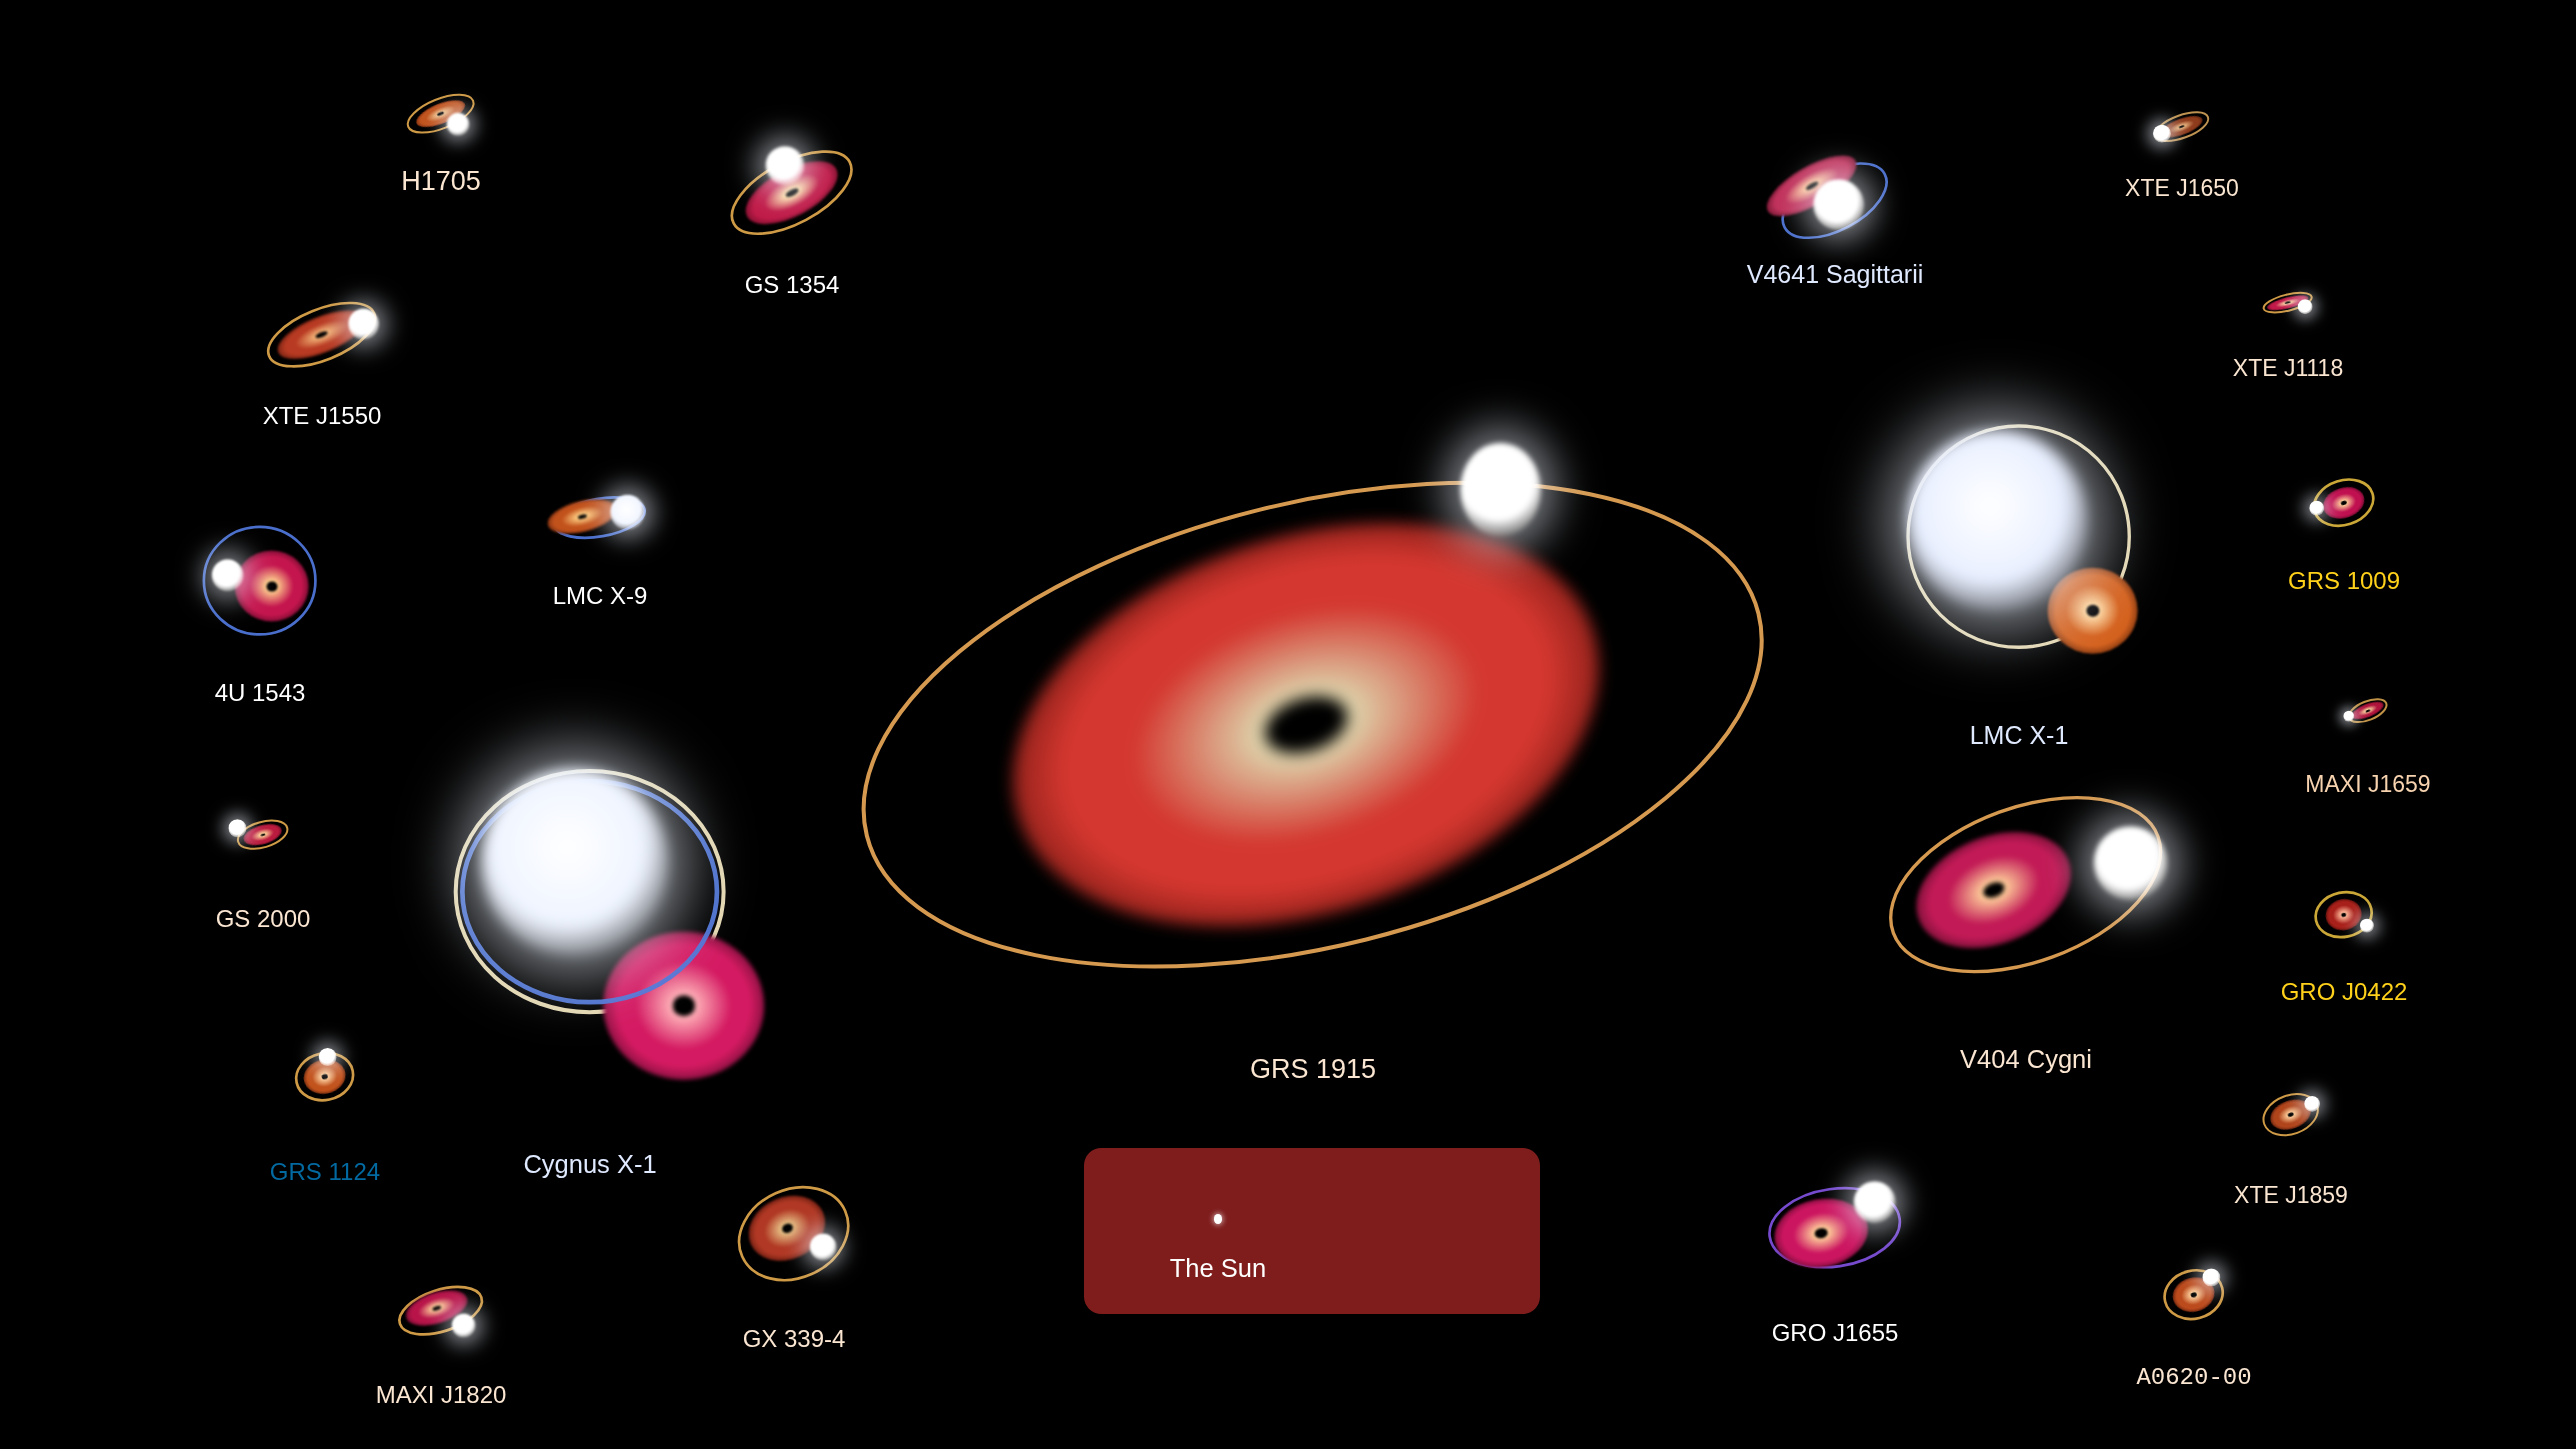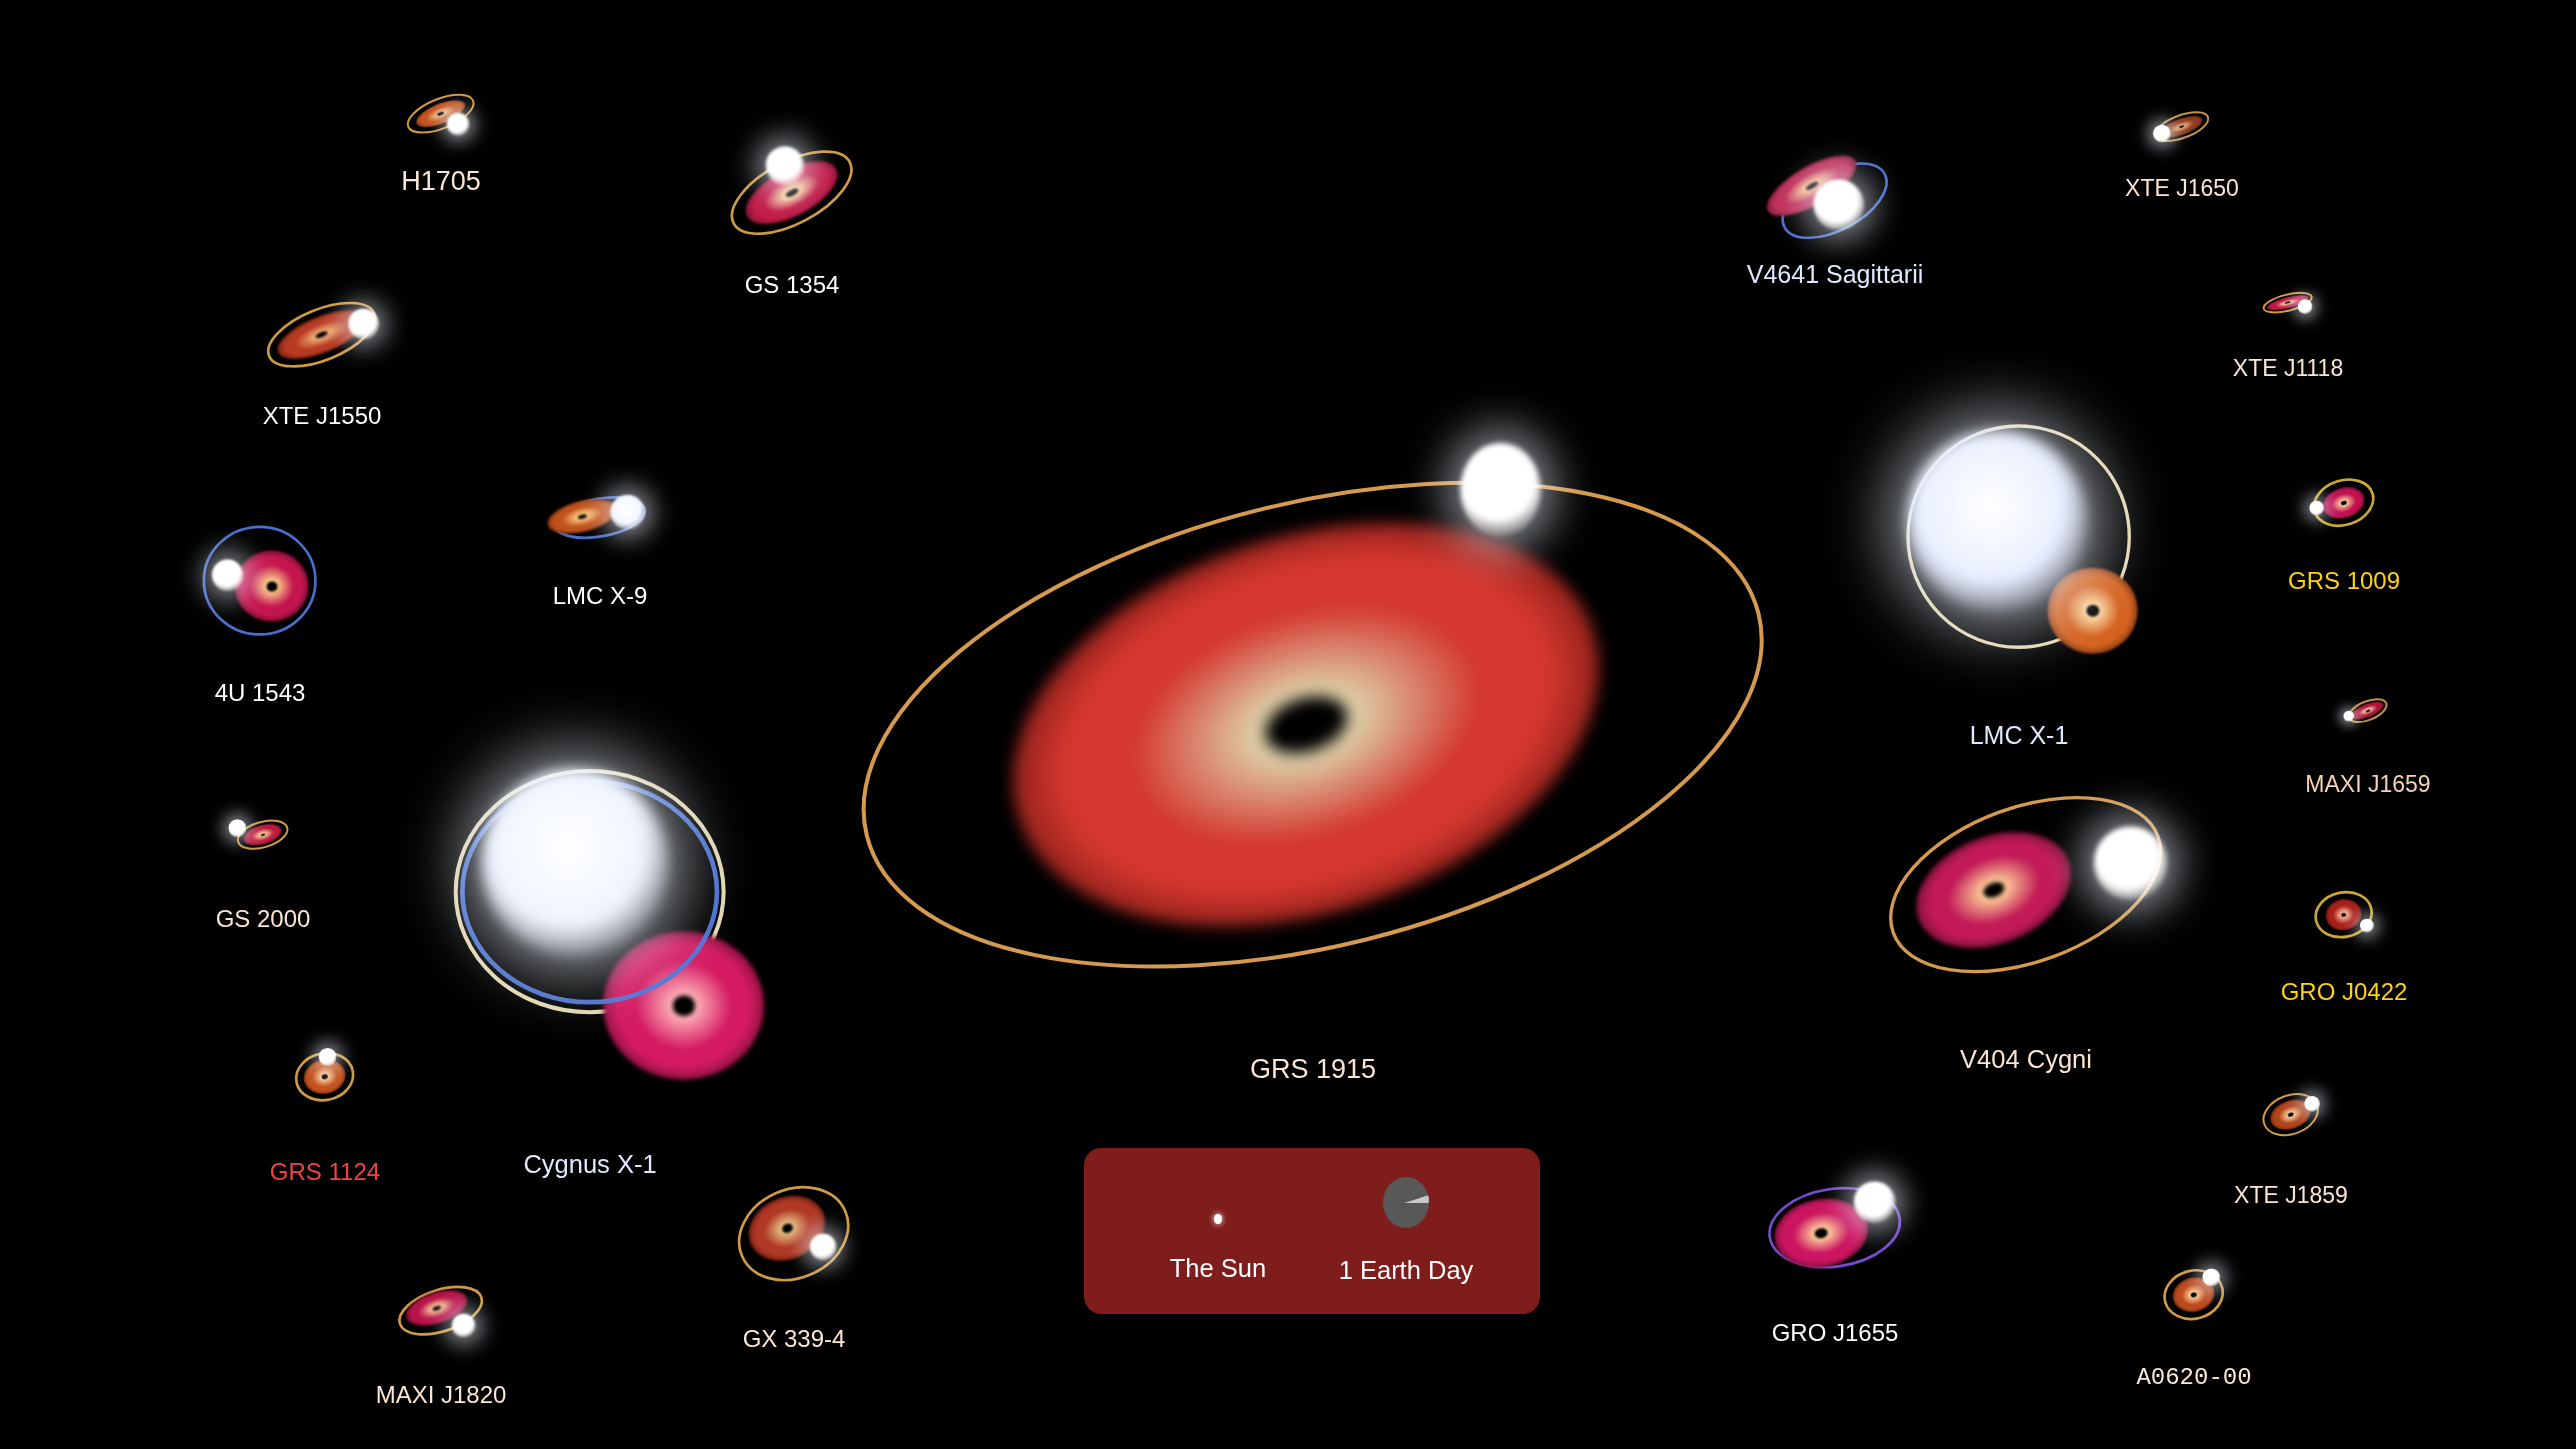--- a/index.html
+++ b/index.html
@@ -255,21 +255,21 @@
         <div class="disk" style="width: 36px; height: 31px; transform: translate(calc(-50% + 0px), calc(-50% + 0px)) rotate(-12deg); background: radial-gradient(rgb(255, 185, 154) 0%, rgb(255, 185, 154) 10%, rgb(168, 32, 26) 42%, rgb(168, 32, 26) 58%, rgb(66, 10, 6) 82%, rgba(0, 0, 0, 0) 100%); filter: blur(0.5px);"></div>
         <div class="star" style="width: 13.4px; height: 13.4px; left: 50%; top: 50%; transform: translate(calc(-50% + 23px), calc(-50% + 10.7px)); background: radial-gradient(circle at 46% 42%, rgb(255, 255, 255) 0%, rgb(255, 255, 255) 52%, rgba(255, 255, 255, 0) 100%); box-shadow: rgba(236, 244, 255, 0.55) 0px 0px 14.8px 5.4px; filter: blur(0.5px);"></div>
         <div class="sys-label" style="color: rgb(255, 209, 26); font-size: 24px; top: 63px;">GRO J0422</div>
       </div>
       <div class="system" style="left: 325px; top: 1077px; width: 0.7px; height: 0.7px;">
         <svg width="71" height="60" style="position: absolute; left: 50%; top: 50%; transform: translate(-50%, -50%) rotate(-12deg);" viewBox="0 0 106 90">
           <ellipse cx="53" cy="45" rx="43" ry="35" fill="none" stroke="#d9a24a" stroke-width="4" opacity="0.95"></ellipse>
         </svg>
         <div class="disk" style="width: 42px; height: 34px; transform: translate(calc(-50% + 0px), calc(-50% + 0px)) rotate(-12deg); background: radial-gradient(rgb(255, 207, 154) 0%, rgb(255, 207, 154) 10%, rgb(194, 82, 28) 42%, rgb(194, 82, 28) 58%, rgb(74, 22, 6) 82%, rgba(0, 0, 0, 0) 100%); filter: blur(0.5px);"></div>
         <div class="star" style="width: 17.4px; height: 17.4px; left: 50%; top: 50%; transform: translate(calc(-50% + 2.7px), calc(-50% - 20px)); background: radial-gradient(circle at 46% 42%, rgb(255, 255, 255) 0%, rgb(255, 255, 255) 52%, rgba(255, 255, 255, 0) 100%); box-shadow: rgba(236, 244, 255, 0.55) 0px 0px 17.4px 6px; filter: blur(0.6px);"></div>
-        <div class="sys-label" style="color: #ef4444; font-size: 24px; top: 81px;">GRS 1124</div>
+        <div class="sys-label" style="color: #0369a1; font-size: 24px; top: 81px;">GRS 1124</div>
       </div>
       <div class="system" style="left: 2291px; top: 1115px; width: 0.7px; height: 0.7px;">
         <svg width="68" height="51" style="position: absolute; left: 50%; top: 50%; transform: translate(-50%, -50%) rotate(-20deg);" viewBox="0 0 102 76">
           <ellipse cx="51" cy="38" rx="42" ry="29" fill="none" stroke="#d9a24a" stroke-width="3" opacity="0.95"></ellipse>
         </svg>
         <div class="disk" style="width: 42px; height: 28px; transform: translate(calc(-50% + 0px), calc(-50% + 0px)) rotate(-20deg); background: radial-gradient(rgb(255, 207, 154) 0%, rgb(255, 207, 154) 10%, rgb(176, 69, 28) 42%, rgb(176, 69, 28) 58%, rgb(67, 18, 6) 82%, rgba(0, 0, 0, 0) 100%); filter: blur(0.5px);"></div>
         <div class="star" style="width: 16px; height: 16px; left: 50%; top: 50%; transform: translate(calc(-50% + 21.5px), calc(-50% - 10.7px)); background: radial-gradient(circle at 46% 42%, rgb(255, 255, 255) 0%, rgb(255, 255, 255) 52%, rgba(255, 255, 255, 0) 100%); box-shadow: rgba(236, 244, 255, 0.55) 0px 0px 16px 5.4px; filter: blur(0.6px);"></div>
         <div class="sys-label" style="color: rgb(251, 230, 210); font-size: 23px; top: 67px;">XTE J1859</div>
       </div>
       <div class="system" style="left: 794px; top: 1234px; width: 0.7px; height: 0.7px;">
@@ -304,22 +304,16 @@
         <div class="star" style="width: 24px; height: 24px; left: 50%; top: 50%; transform: translate(calc(-50% + 23px), calc(-50% + 14.8px)); background: radial-gradient(circle at 46% 42%, rgb(255, 255, 255) 0%, rgb(255, 255, 255) 52%, rgba(255, 255, 255, 0) 100%); box-shadow: rgba(236, 244, 255, 0.55) 0px 0px 20px 7.4px; filter: blur(0.8px);"></div>
         <div class="sys-label" style="color: rgb(251, 230, 210); font-size: 24px; top: 70px;">MAXI J1820</div>
       </div>
     </div>
 
   <div id="legend" style="left: 1084px; top: 1148px; width: 456px; height: 166px; background: #7f1d1d;">
     <div class="legend-item" id="legend-sun" style="left: 67px; top: 35px; width: 134px;">
       <div class="sun-dot" style="width: 8.7px; height: 10px; margin-top: 31px;"></div>
       <div class="legend-caption" style="margin-top: 29.5px;">The Sun</div>
     </div>
-    <div class="legend-item" id="legend-day" style="left: 248px; top: 17.4px; width: 148px;">
-      <div class="day-disc" style="width: 46px; height: 51px; margin-top: 12px;">
-        <div class="day-wedge"></div>
-      </div>
-      <div class="legend-caption" style="margin-top: 28px;">1 Earth Day</div>
-    </div>
   </div>
 
 </div>
 
 
 </body></html>

